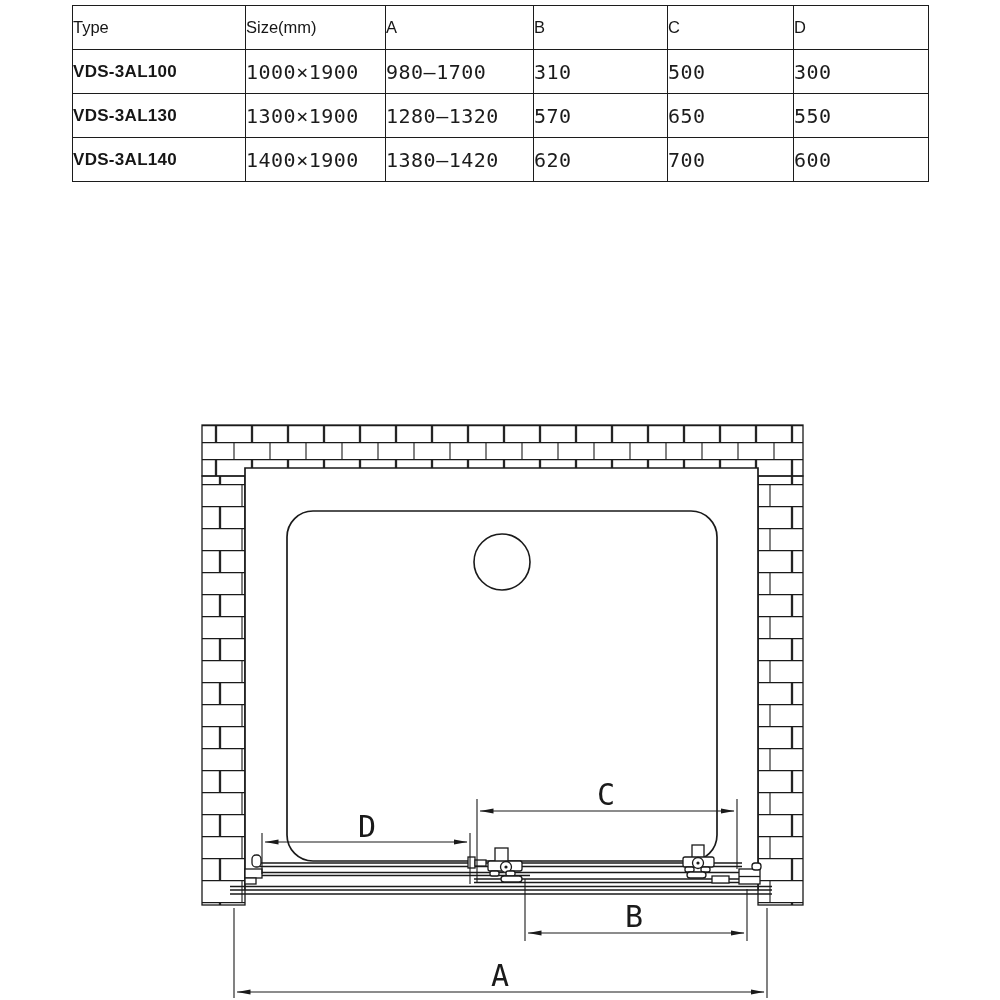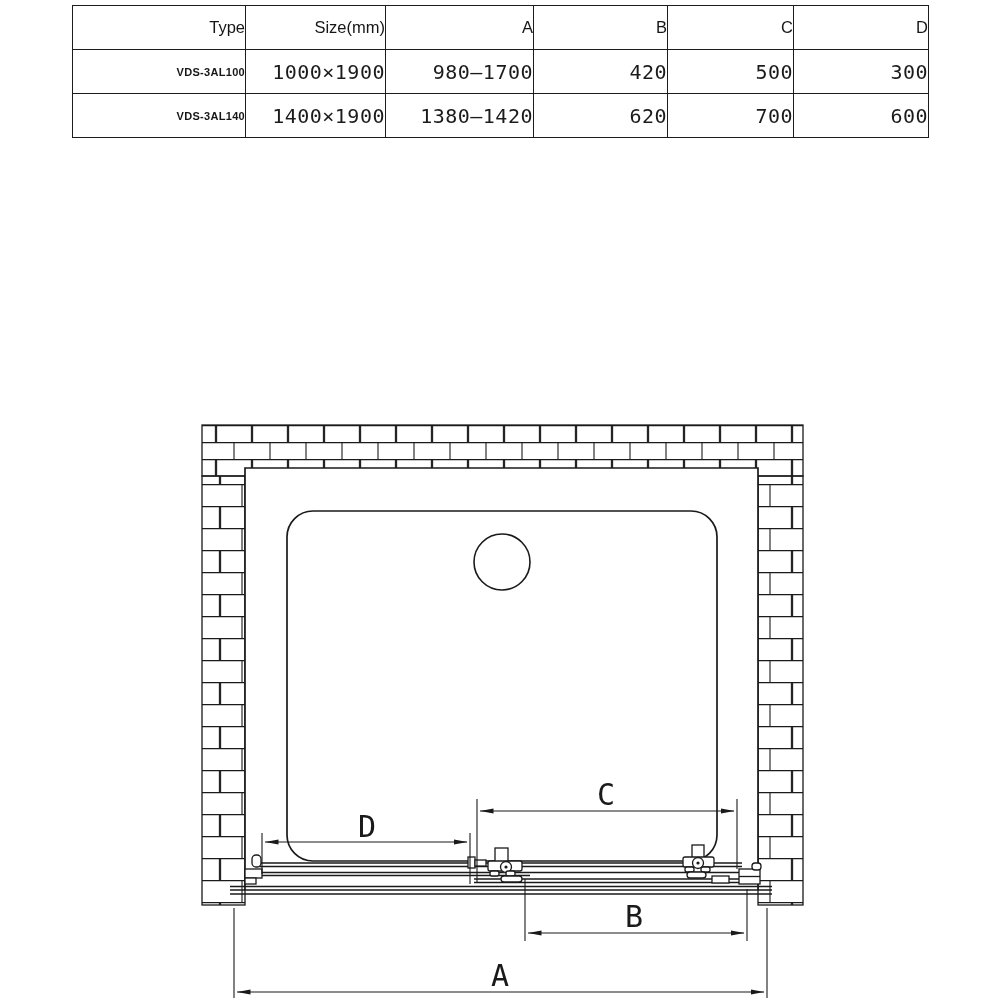--- a/index.html
+++ b/index.html
@@ -6,25 +6,25 @@
   .page{
     position:relative;width:1000px;height:1000px;background:#ffffff;overflow:hidden;
     font-family:"Liberation Sans", sans-serif;color:#161616;
   }
   
   table.spec{
     position:absolute;left:72px;top:5px;border-collapse:collapse;table-layout:fixed;
     background:#fff;
   }
   table.spec td,table.spec th{
-    border:1.5px solid #1c1c1c;padding:0;text-align:right;vertical-align:middle;
+    border:1.5px solid #1c1c1c;padding:0;text-align:left;vertical-align:middle;
     height:43px;overflow:hidden;white-space:nowrap;
   }
   th.hdr{font-weight:400;font-size:16.5px;font-family:"Liberation Sans",sans-serif;}
-  td.type{font-weight:700;font-size:11px;font-family:"Liberation Sans",sans-serif;letter-spacing:.3px;}
+  td.type{font-weight:700;font-size:17px;font-family:"Liberation Sans",sans-serif;letter-spacing:.3px;}
   td.num{font-weight:400;font-size:20px;font-family:"DejaVu Sans Mono",monospace;letter-spacing:.5px;color:#1b1b1b;}
   
   svg.draw{position:absolute;left:0;top:0;}
   .dimlabel{font-family:"DejaVu Sans Mono",monospace;font-size:30px;fill:#1a1a1a;}
 </style>
 </head>
 <body>
 
 <div class="page">
 
@@ -45,23 +45,31 @@
         <th class="hdr">B</th>
         <th class="hdr">C</th>
         <th class="hdr">D</th>
       </tr>
     </thead>
     <tbody>
       <tr>
         <td class="type">VDS-3AL100</td>
         <td class="num">1000×1900</td>
         <td class="num">980–1700</td>
-        <td class="num">420</td>
+        <td class="num">310</td>
         <td class="num">500</td>
         <td class="num">300</td>
+      </tr>
+      <tr>
+        <td class="type">VDS-3AL130</td>
+        <td class="num">1300×1900</td>
+        <td class="num">1280–1320</td>
+        <td class="num">570</td>
+        <td class="num">650</td>
+        <td class="num">550</td>
       </tr>
       <tr>
         <td class="type">VDS-3AL140</td>
         <td class="num">1400×1900</td>
         <td class="num">1380–1420</td>
         <td class="num">620</td>
         <td class="num">700</td>
         <td class="num">600</td>
       </tr>
     </tbody>

